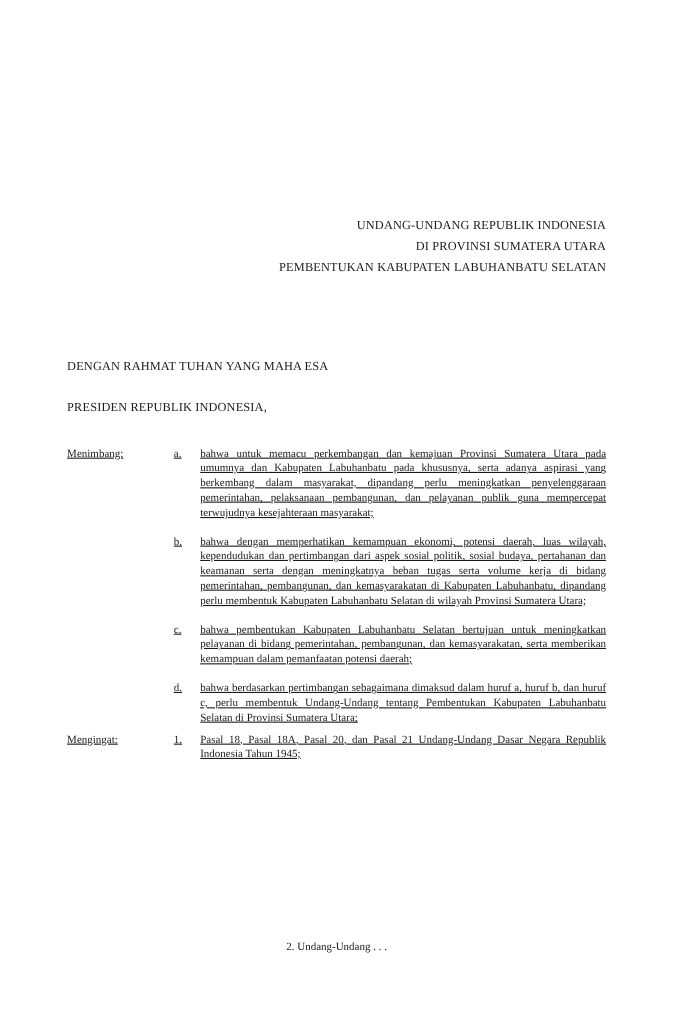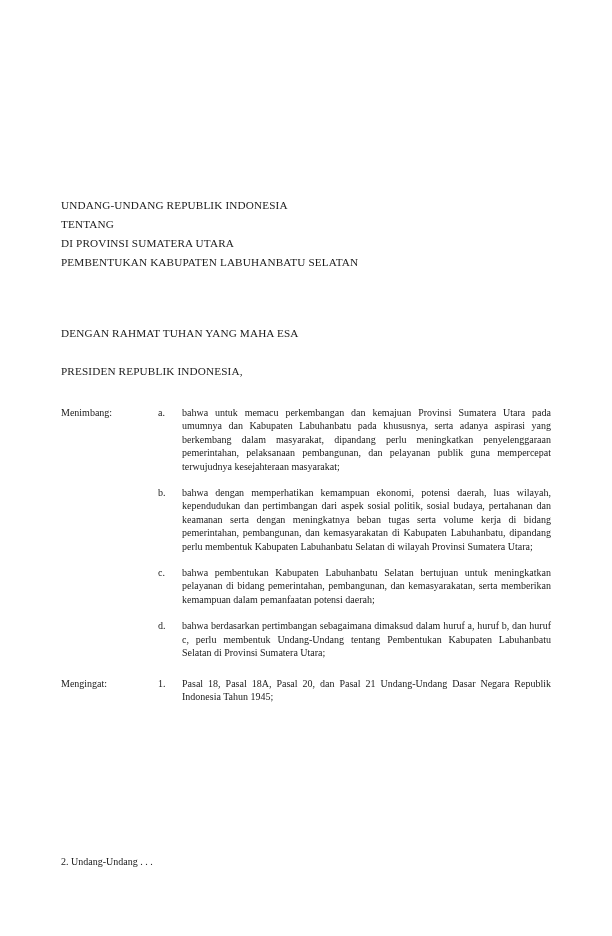--- a/index.html
+++ b/index.html
@@ -23,21 +23,21 @@
     width: 612px;
     height: 936px;
   }
 
   
   .heading-block {
     position: absolute;
     left: 61px;
     top: 196px;
     width: 490px;
-    text-align: left;
+    text-align: right;
   }
   .heading-line {
     font-size: 11.2px;
     line-height: 19px;
     letter-spacing: 0.15px;
     white-space: nowrap;
   }
 
   .sub-block {
     position: absolute;
@@ -55,20 +55,21 @@
   .sub-line.spaced {
     margin-top: 19px;
   }
 
   
   .clauses {
     position: absolute;
     left: 61px;
     top: 406px;
     width: 490px;
+    text-decoration: underline;
   }
 
   .clause-group {
     display: block;
   }
 
   .clause-row {
     display: flex;
     align-items: flex-start;
     margin-bottom: 13px;
@@ -94,43 +95,42 @@
     flex: 1 1 auto;
     font-size: 10px;
     line-height: 13.4px;
     text-align: justify;
     text-justify: inter-word;
     hyphens: none;
   }
 
   
   .group-gap {
-    margin-top: 17px;
+    margin-top: 6px;
   }
 
   
   .footer {
     position: absolute;
     left: 61px;
     top: 855px;
     width: 490px;
-    text-align: left;
+    text-align: center;
     font-size: 10px;
     line-height: 13.4px;
     font-family: Liberation Serif, serif;
   }
 </style>
 </head>
 <body>
 
 <div class="page">
 
   <div class="heading-block">
     <div class="heading-line">UNDANG-UNDANG REPUBLIK INDONESIA</div>
-    <div class="heading-line">TENTANG</div>
     <div class="heading-line">DI PROVINSI SUMATERA UTARA</div>
     <div class="heading-line">PEMBENTUKAN KABUPATEN LABUHANBATU SELATAN</div>
   </div>
 
   <div class="sub-block">
     <div class="sub-line">DENGAN RAHMAT TUHAN YANG MAHA ESA</div>
     <div class="sub-line spaced">PRESIDEN REPUBLIK INDONESIA,</div>
   </div>
 
   <div class="clauses">

